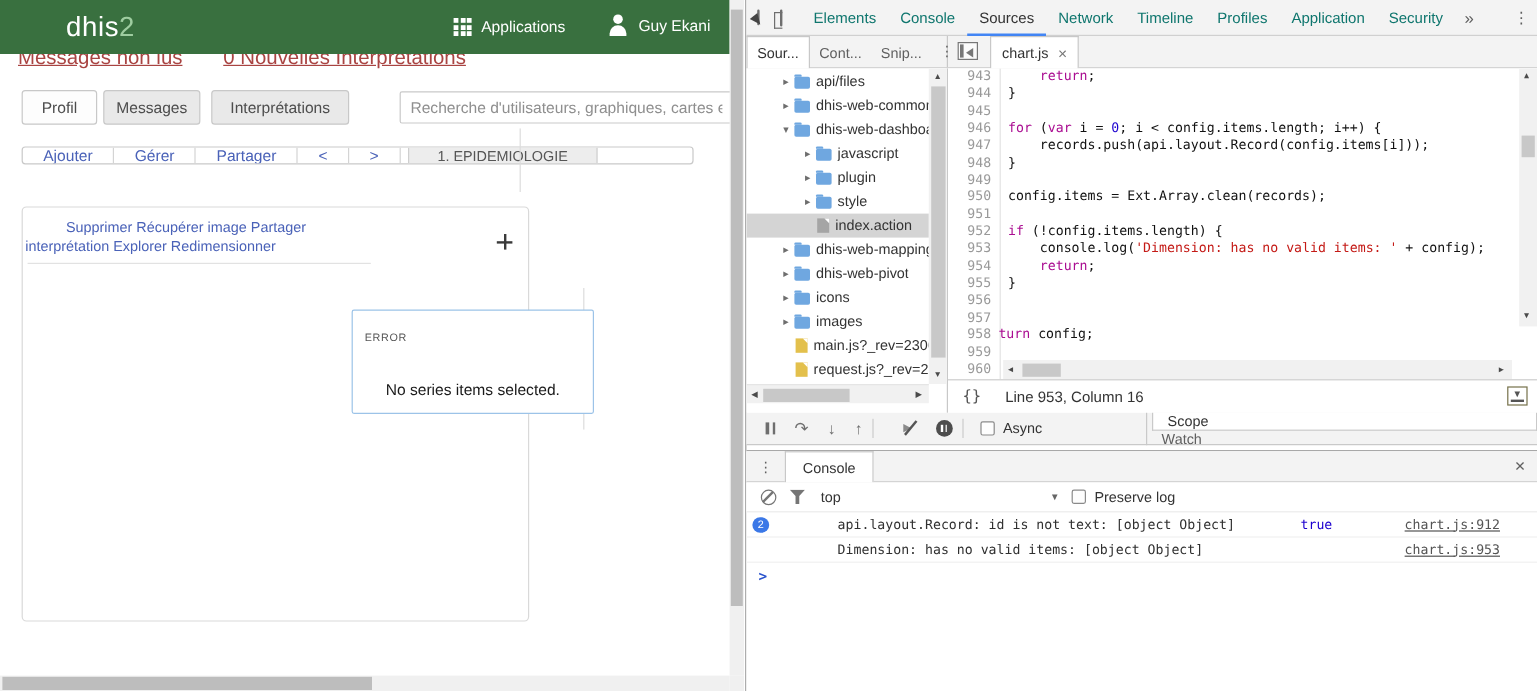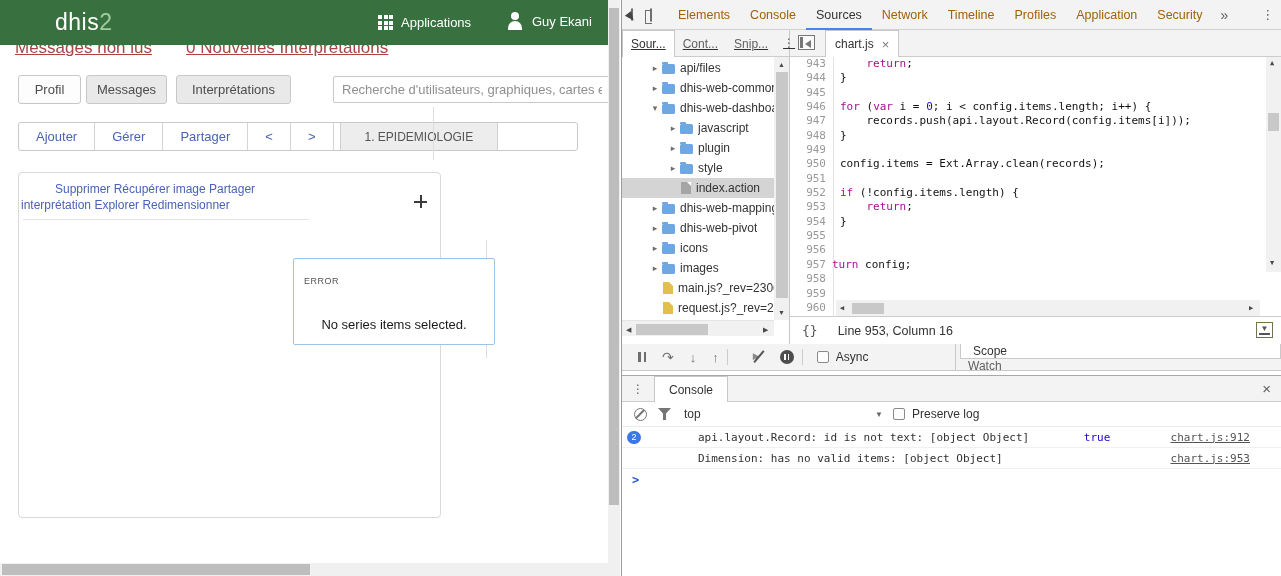--- a/index.html
+++ b/index.html
@@ -28,21 +28,21 @@
   .app-tab.active { background:#fdfdfd; }
   #tab-profil { left:18px; width:63px; }
   #tab-messages { left:86px; width:81px; }
   #tab-interpretations { left:176px; width:115px; }
 
   .search-input { position:absolute; left:333px; top:76px; width:278px; height:27px; border:1px solid #c9c9c9;
     border-radius:2px; font-size:13px; color:#333; padding:0 8px; outline:none;
     font-family:"Liberation Sans","DejaVu Sans",sans-serif; }
   .search-input::placeholder { color:#8f8f8f; }
 
-  .app-toolbar { position:absolute; left:18px; top:122px; width:560px; height:29px; border:1px solid #c9c9c9;
+  .app-toolbar { position:absolute; left:18px; top:122px; width:560px; height:15px; border:1px solid #c9c9c9;
     border-radius:3px; background:#fff; display:flex; align-items:stretch; overflow:hidden; }
   .tb-btn { display:flex; align-items:center; padding:0 17px; color:#4A62B8; font-size:13px;
     border-right:1px solid #d4d4d4; cursor:pointer; }
   .tb-dash { display:flex; align-items:center; padding:0 24px; margin-left:6px; background:#ededed;
     border-left:1px solid #cfcfcf; border-right:1px solid #cfcfcf; color:#555; font-size:12px; }
 
   .vline { position:absolute; width:1px; background:#ddd; }
   #vline1 { left:433px; top:107px; height:53px; }
   #vline2 { left:486px; top:240px; height:118px; }
 
@@ -72,29 +72,29 @@
     border-left:1px solid #9a9a9a; font-size:12px; color:#333; }
   .dt-toolbar { position:absolute; left:0; top:0; width:659px; height:30px; background:#f3f3f3;
     border-bottom:1px solid #d0d0d0; display:flex; align-items:center; }
   .icon-inspect { width:15px; height:13px; border:1.5px solid #6e6e6e; border-radius:2px; position:relative; margin-left:9px; }
   .icon-inspect::after { content:""; position:absolute; right:-4px; bottom:-5px; width:0; height:0;
     border:4px solid transparent; border-top:9px solid #444; transform:rotate(-38deg); }
   .icon-device { width:9px; height:14px; border:1.5px solid #6e6e6e; border-radius:1px; position:relative; margin-left:17px; background:#f3f3f3; }
   .icon-device::before { content:""; position:absolute; left:-6px; top:1px; width:6px; height:12px;
     border:1.5px solid #6e6e6e; border-right:none; }
   .dt-sep { width:1px; height:16px; background:#ccc; margin:0 8px; }
-  .dt-tab { padding:0 10px; height:30px; display:flex; align-items:center; color:#a16207; font-size:12.5px; cursor:pointer; }
+  .dt-tab { padding:0 10px; height:30px; display:flex; align-items:center; color:#0f766e; font-size:12.5px; cursor:pointer; }
   .dt-tab.active { color:#333; box-shadow:inset 0 -2px 0 #4285F4; }
   .dt-more { color:#5f5f5f; font-size:14px; padding:0 8px; }
   .dt-dots { color:#5f5f5f; font-size:13px; padding:0 9px; letter-spacing:0; }
   .dt-toolbar .spacer { flex:1; }
 
   .dt-row2 { position:absolute; left:0; top:30px; width:659px; height:27px; background:#f3f3f3;
     border-bottom:1px solid #ccc; display:flex; align-items:stretch; }
-  .nav-tabs { width:168px; display:flex; align-items:stretch; border-right:1px solid #c8c8c8;text-decoration:underline; }
+  .nav-tabs { width:168px; display:flex; align-items:stretch; border-right:1px solid #c8c8c8; }
   .mini-tab { display:flex; align-items:center; padding:0 8px; color:#5f5f5f; font-size:12px; margin-bottom:-1px; }
   .mini-tab.active { background:#fff; border:1px solid #c8c8c8; border-bottom:none; color:#333; }
   .nav-dots { display:flex; align-items:center; padding:0 7px; color:#5f5f5f; font-size:12px; }
   .icon-shownav { width:17px; height:15px; border:1px solid #777; margin:5px 6px 0 8px; position:relative; background:#fbfbfb; }
   .icon-shownav::before { content:""; position:absolute; left:1px; top:1px; width:3px; height:11px; background:#777; }
   .icon-shownav::after { content:""; position:absolute; left:6px; top:3.5px; width:0; height:0;
     border:4px solid transparent; border-right:6px solid #777; border-left:none; }
   .editor-tab { display:flex; align-items:center; gap:8px; padding:0 9px; background:#fff;
     border:1px solid #c8c8c8; border-bottom:none; margin:0 0 -1px 4px; color:#333; }
   .editor-tab .x { color:#777; font-size:13px; cursor:pointer; }
@@ -417,20 +417,21 @@
           <pre><span>    </span><span class="tok-kw">return</span><span>;</span></pre>
           <pre><span>}</span></pre>
           <pre></pre>
           <pre><span class="tok-kw">for</span><span> (</span><span class="tok-kw">var</span><span> i = </span><span class="tok-num">0</span><span>; i &lt; config.items.length; i++) {</span></pre>
           <pre><span>    records.push(api.layout.Record(config.items[i]));</span></pre>
           <pre><span>}</span></pre>
           <pre></pre>
           <pre><span>config.items = Ext.Array.clean(records);</span></pre>
           <pre></pre>
           <pre><span class="tok-kw">if</span><span> (!config.items.length) {</span></pre>
+          <pre><span>    console.log(</span><span class="tok-str">'Dimension: has no valid items: '</span><span> + config);</span></pre>
           <pre><span>    </span><span class="tok-kw">return</span><span>;</span></pre>
           <pre><span>}</span></pre>
           <pre></pre>
           <pre></pre>
           <pre class="shift"><span class="tok-kw">turn</span><span> config;</span></pre>
           <pre></pre>
           <pre></pre>
           <pre></pre>
         </div>
       <div class="ws-v ed-vscroll">

